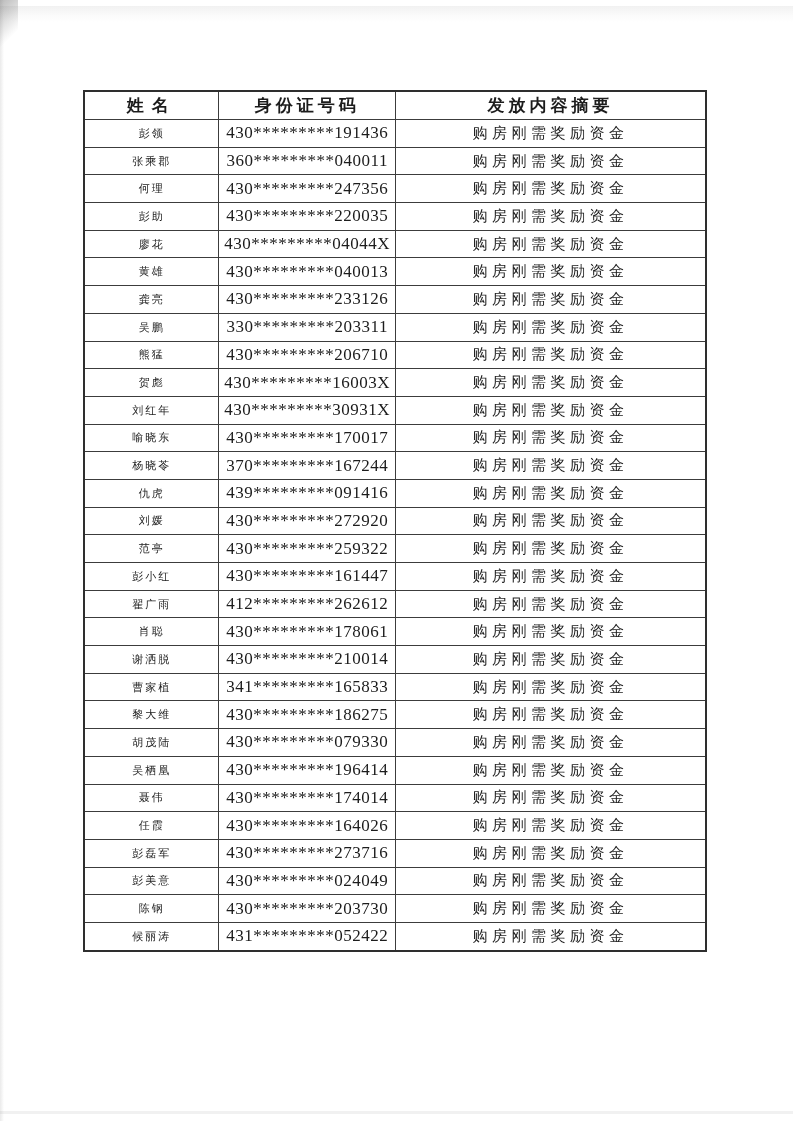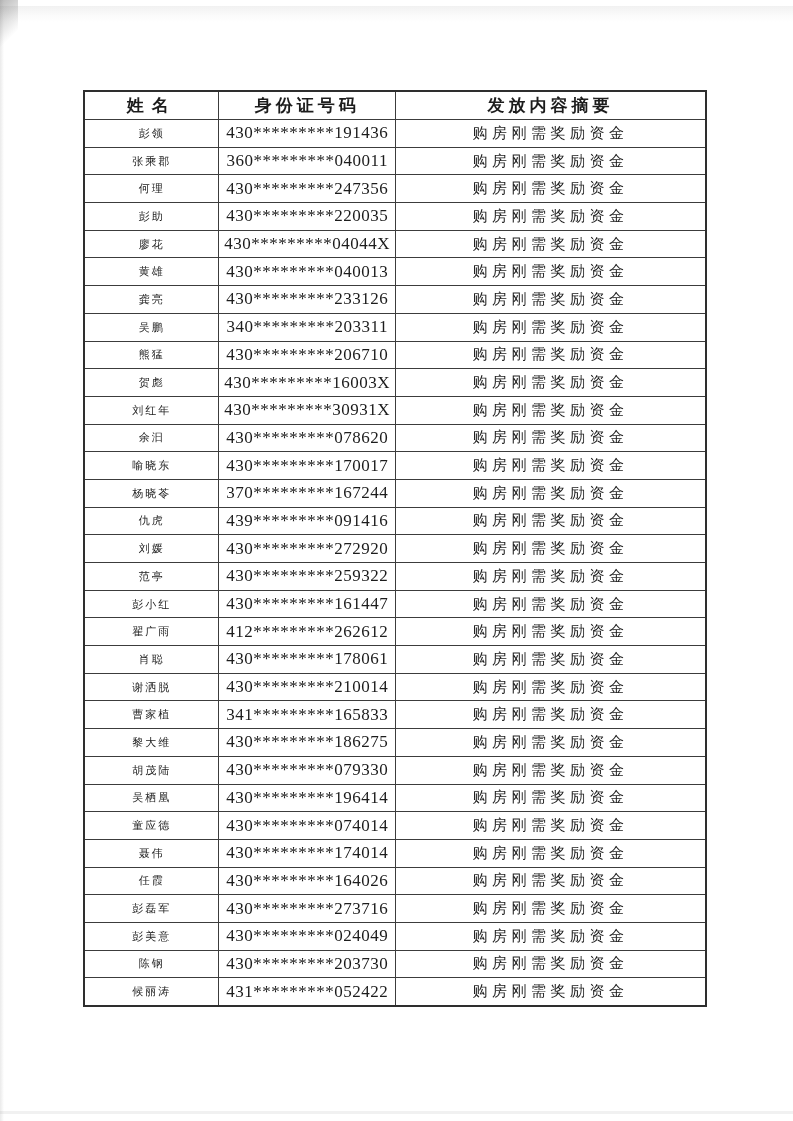--- a/index.html
+++ b/index.html
@@ -131,21 +131,21 @@
   </tr>
 
   <tr>
     <td class="col-name">龚亮</td>
     <td class="col-id">430*********233126</td>
     <td class="col-summary">购房刚需奖励资金</td>
   </tr>
 
   <tr>
     <td class="col-name">吴鹏</td>
-    <td class="col-id">340*********203311</td>
+    <td class="col-id">330*********203311</td>
     <td class="col-summary">购房刚需奖励资金</td>
   </tr>
 
   <tr>
     <td class="col-name">熊猛</td>
     <td class="col-id">430*********206710</td>
     <td class="col-summary">购房刚需奖励资金</td>
   </tr>
 
   <tr>
@@ -153,25 +153,20 @@
     <td class="col-id">430*********16003X</td>
     <td class="col-summary">购房刚需奖励资金</td>
   </tr>
 
   <tr>
     <td class="col-name">刘红年</td>
     <td class="col-id">430*********30931X</td>
     <td class="col-summary">购房刚需奖励资金</td>
   </tr>
 
-  <tr>
-    <td class="col-name">余汩</td>
-    <td class="col-id">430*********078620</td>
-    <td class="col-summary">购房刚需奖励资金</td>
-  </tr>
 
   <tr>
     <td class="col-name">喻晓东</td>
     <td class="col-id">430*********170017</td>
     <td class="col-summary">购房刚需奖励资金</td>
   </tr>
 
   <tr>
     <td class="col-name">杨晓苓</td>
     <td class="col-id">370*********167244</td>
@@ -238,25 +233,20 @@
     <td class="col-id">430*********079330</td>
     <td class="col-summary">购房刚需奖励资金</td>
   </tr>
 
   <tr>
     <td class="col-name">吴栖凰</td>
     <td class="col-id">430*********196414</td>
     <td class="col-summary">购房刚需奖励资金</td>
   </tr>
 
-  <tr>
-    <td class="col-name">童应德</td>
-    <td class="col-id">430*********074014</td>
-    <td class="col-summary">购房刚需奖励资金</td>
-  </tr>
 
   <tr>
     <td class="col-name">聂伟</td>
     <td class="col-id">430*********174014</td>
     <td class="col-summary">购房刚需奖励资金</td>
   </tr>
 
   <tr>
     <td class="col-name">任霞</td>
     <td class="col-id">430*********164026</td>

